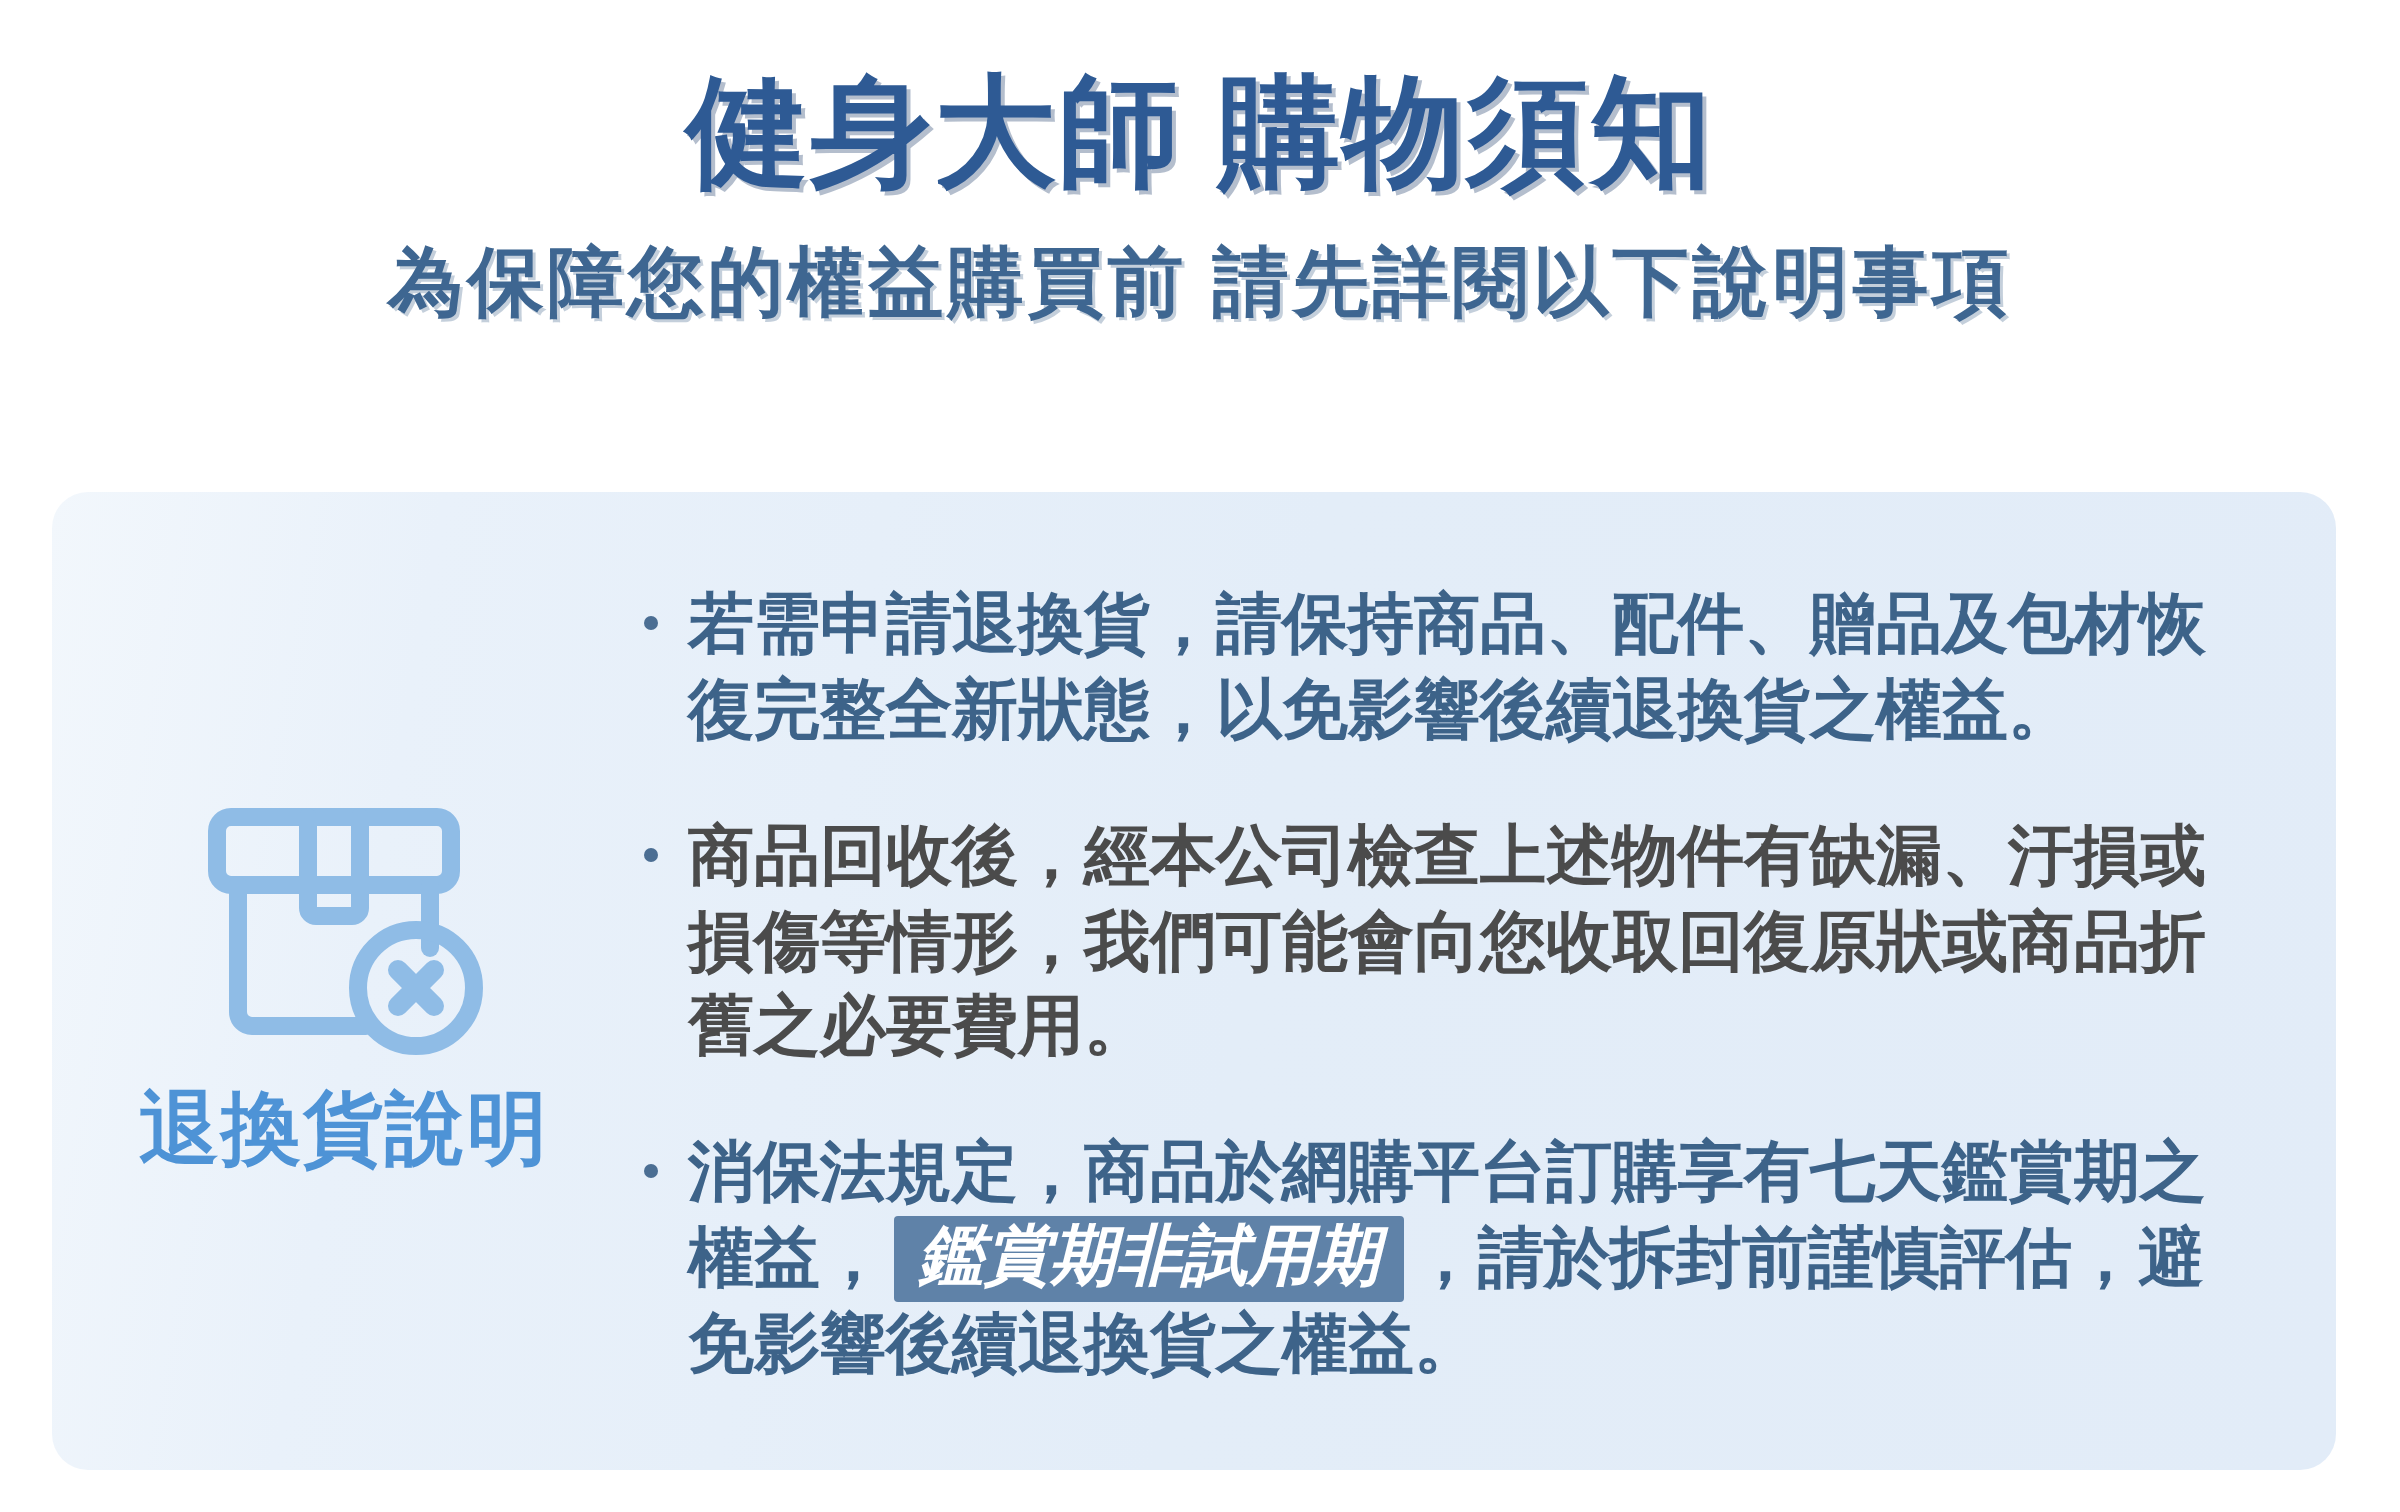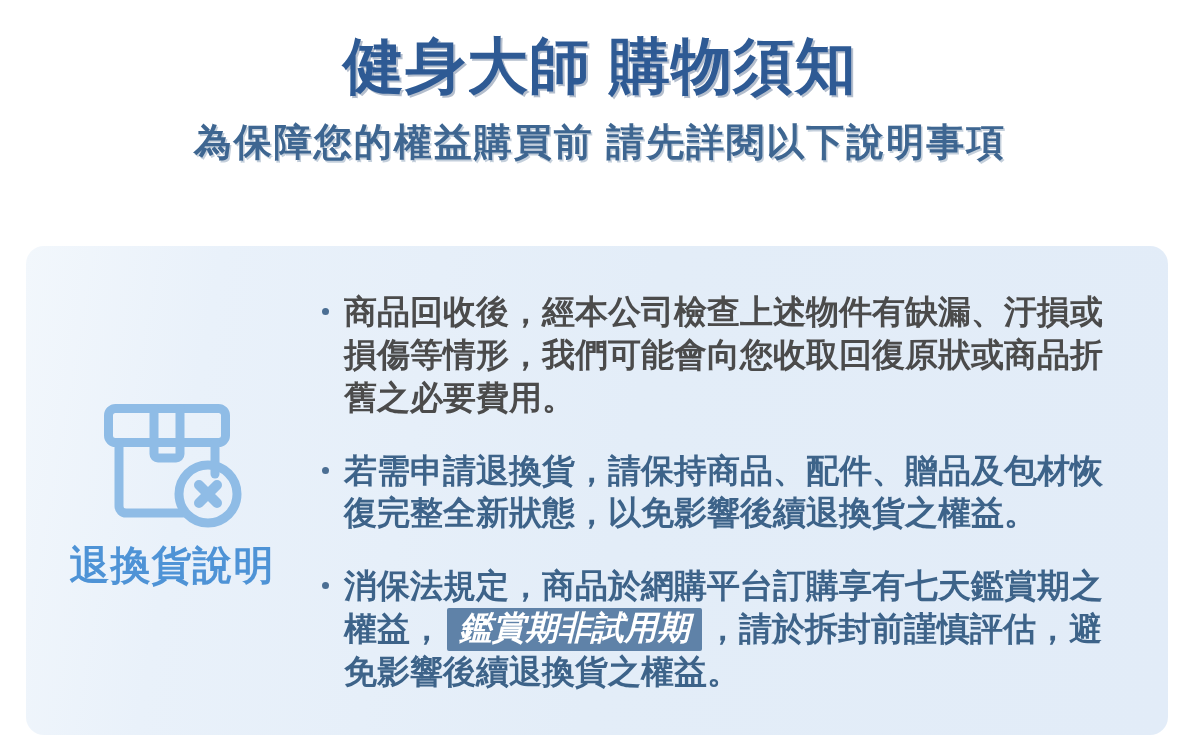--- a/index.html
+++ b/index.html
@@ -177,23 +177,23 @@
           <circle cx="107" cy="92" r="29"></circle>
           <path d="M98 83 L116 101 M116 83 L98 101" stroke-width="10"></path>
         </svg>
       </span>
       <div class="icon-label">退換貨說明</div>
     </div>
 
     <div class="content-col">
       <ul class="bullet-list">
 
+        <li class="bullet-item">若需申請退換貨，請保持商品、配件、贈品及包材恢復完整全新狀態，以免影響後續退換貨之權益。</li>
+
         <li class="bullet-item gray">商品回收後，經本公司檢查上述物件有缺漏、汙損或損傷等情形，我們可能會向您收取回復原狀或商品折舊之必要費用。</li>
-
-        <li class="bullet-item">若需申請退換貨，請保持商品、配件、贈品及包材恢復完整全新狀態，以免影響後續退換貨之權益。</li>
 
         <li class="bullet-item"><span>消保法規定，商品於網購平台訂購享有七天鑑賞期之權益，</span><span class="highlight-chip">鑑賞期非試用期</span><span>，請於拆封前謹慎評估，避免影響後續退換貨之權益。</span></li>
 
       </ul>
     </div>
 
   </div>
 </div>
 
 </body></html>

